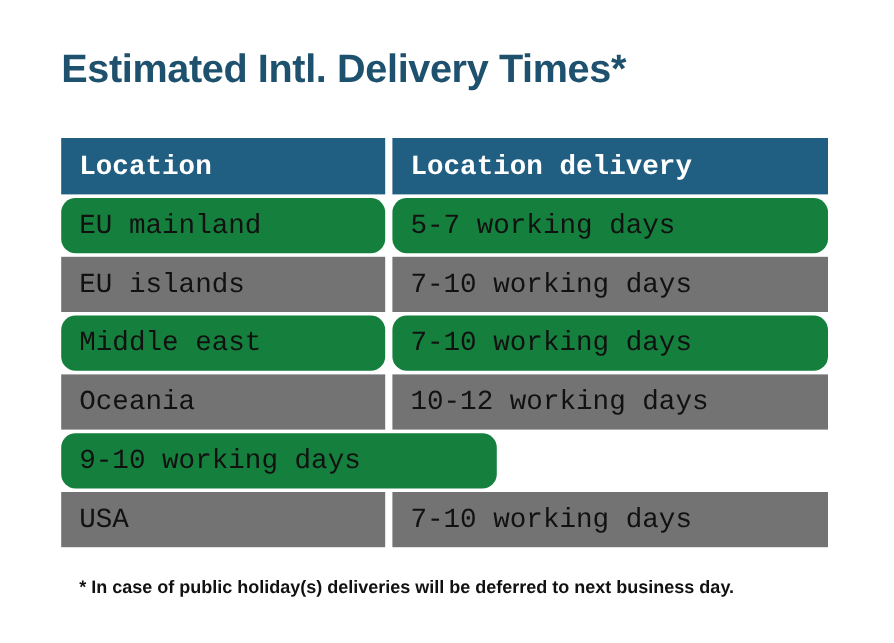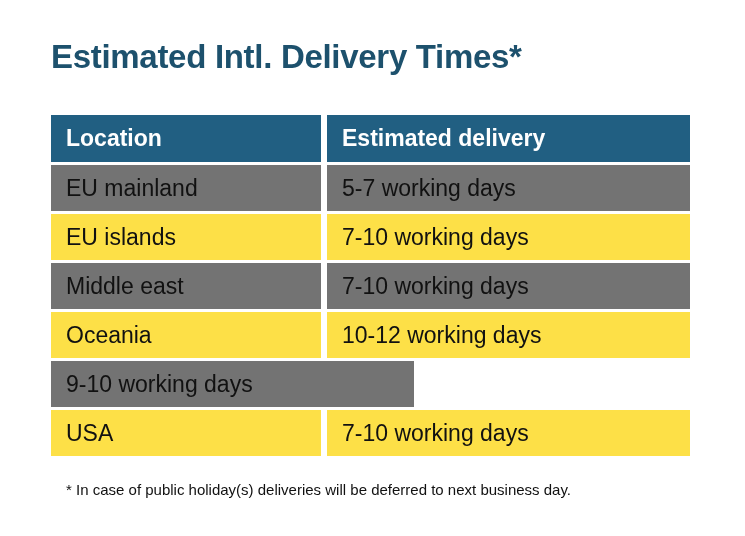--- a/index.html
+++ b/index.html
@@ -33,20 +33,21 @@
   .table {
     position: absolute;
     left: 51px;
     top: 115px;
     width: 639px;
   }
   .row {
     display: flex;
     width: 639px;
     margin-bottom: 3px;
+    font-family: Liberation Mono, monospace;
   }
   .row:last-child {
     margin-bottom: 0;
     align-items: center;
   }
   .cell {
     box-sizing: border-box;
     display: flex;
     align-items: center;
     height: 46px;
@@ -64,46 +65,48 @@
     width: 363px;
   }
   .header-row .cell {
     background: #215f82;
     color: #ffffff;
     font-weight: 700;
     height: 47px;
     font-size: 23px;
   }
   .row-dark .cell {
-    background: #737373;
+    background: #15803d;
+    border-radius: 12px;
   }
   .row-light .cell {
-    background: #fde047;
+    background: #737373;
   }
   .footnote {
     position: absolute;
     left: 66px;
     top: 481px;
     font-size: 15px;
     color: #111111;
     white-space: nowrap;
+    font-weight: bold;
   }
 </style>
 </head>
 <body>
 
 <div class="page">
 
   <div class="title">Estimated Intl. Delivery Times*</div>
 
   <div class="table">
 
     <div class="row header-row">
       <div class="cell cell-loc">Location</div>
-      <div class="cell cell-del">Estimated delivery</div>
+      <div class="cell cell-del">Location delivery</div>
     </div>
 
     <div class="row row-dark">
       <div class="cell cell-loc">EU mainland</div>
       <div class="cell cell-del">5-7 working days</div>
     </div>
 
     <div class="row row-light">
       <div class="cell cell-loc">EU islands</div>
       <div class="cell cell-del">7-10 working days</div>

